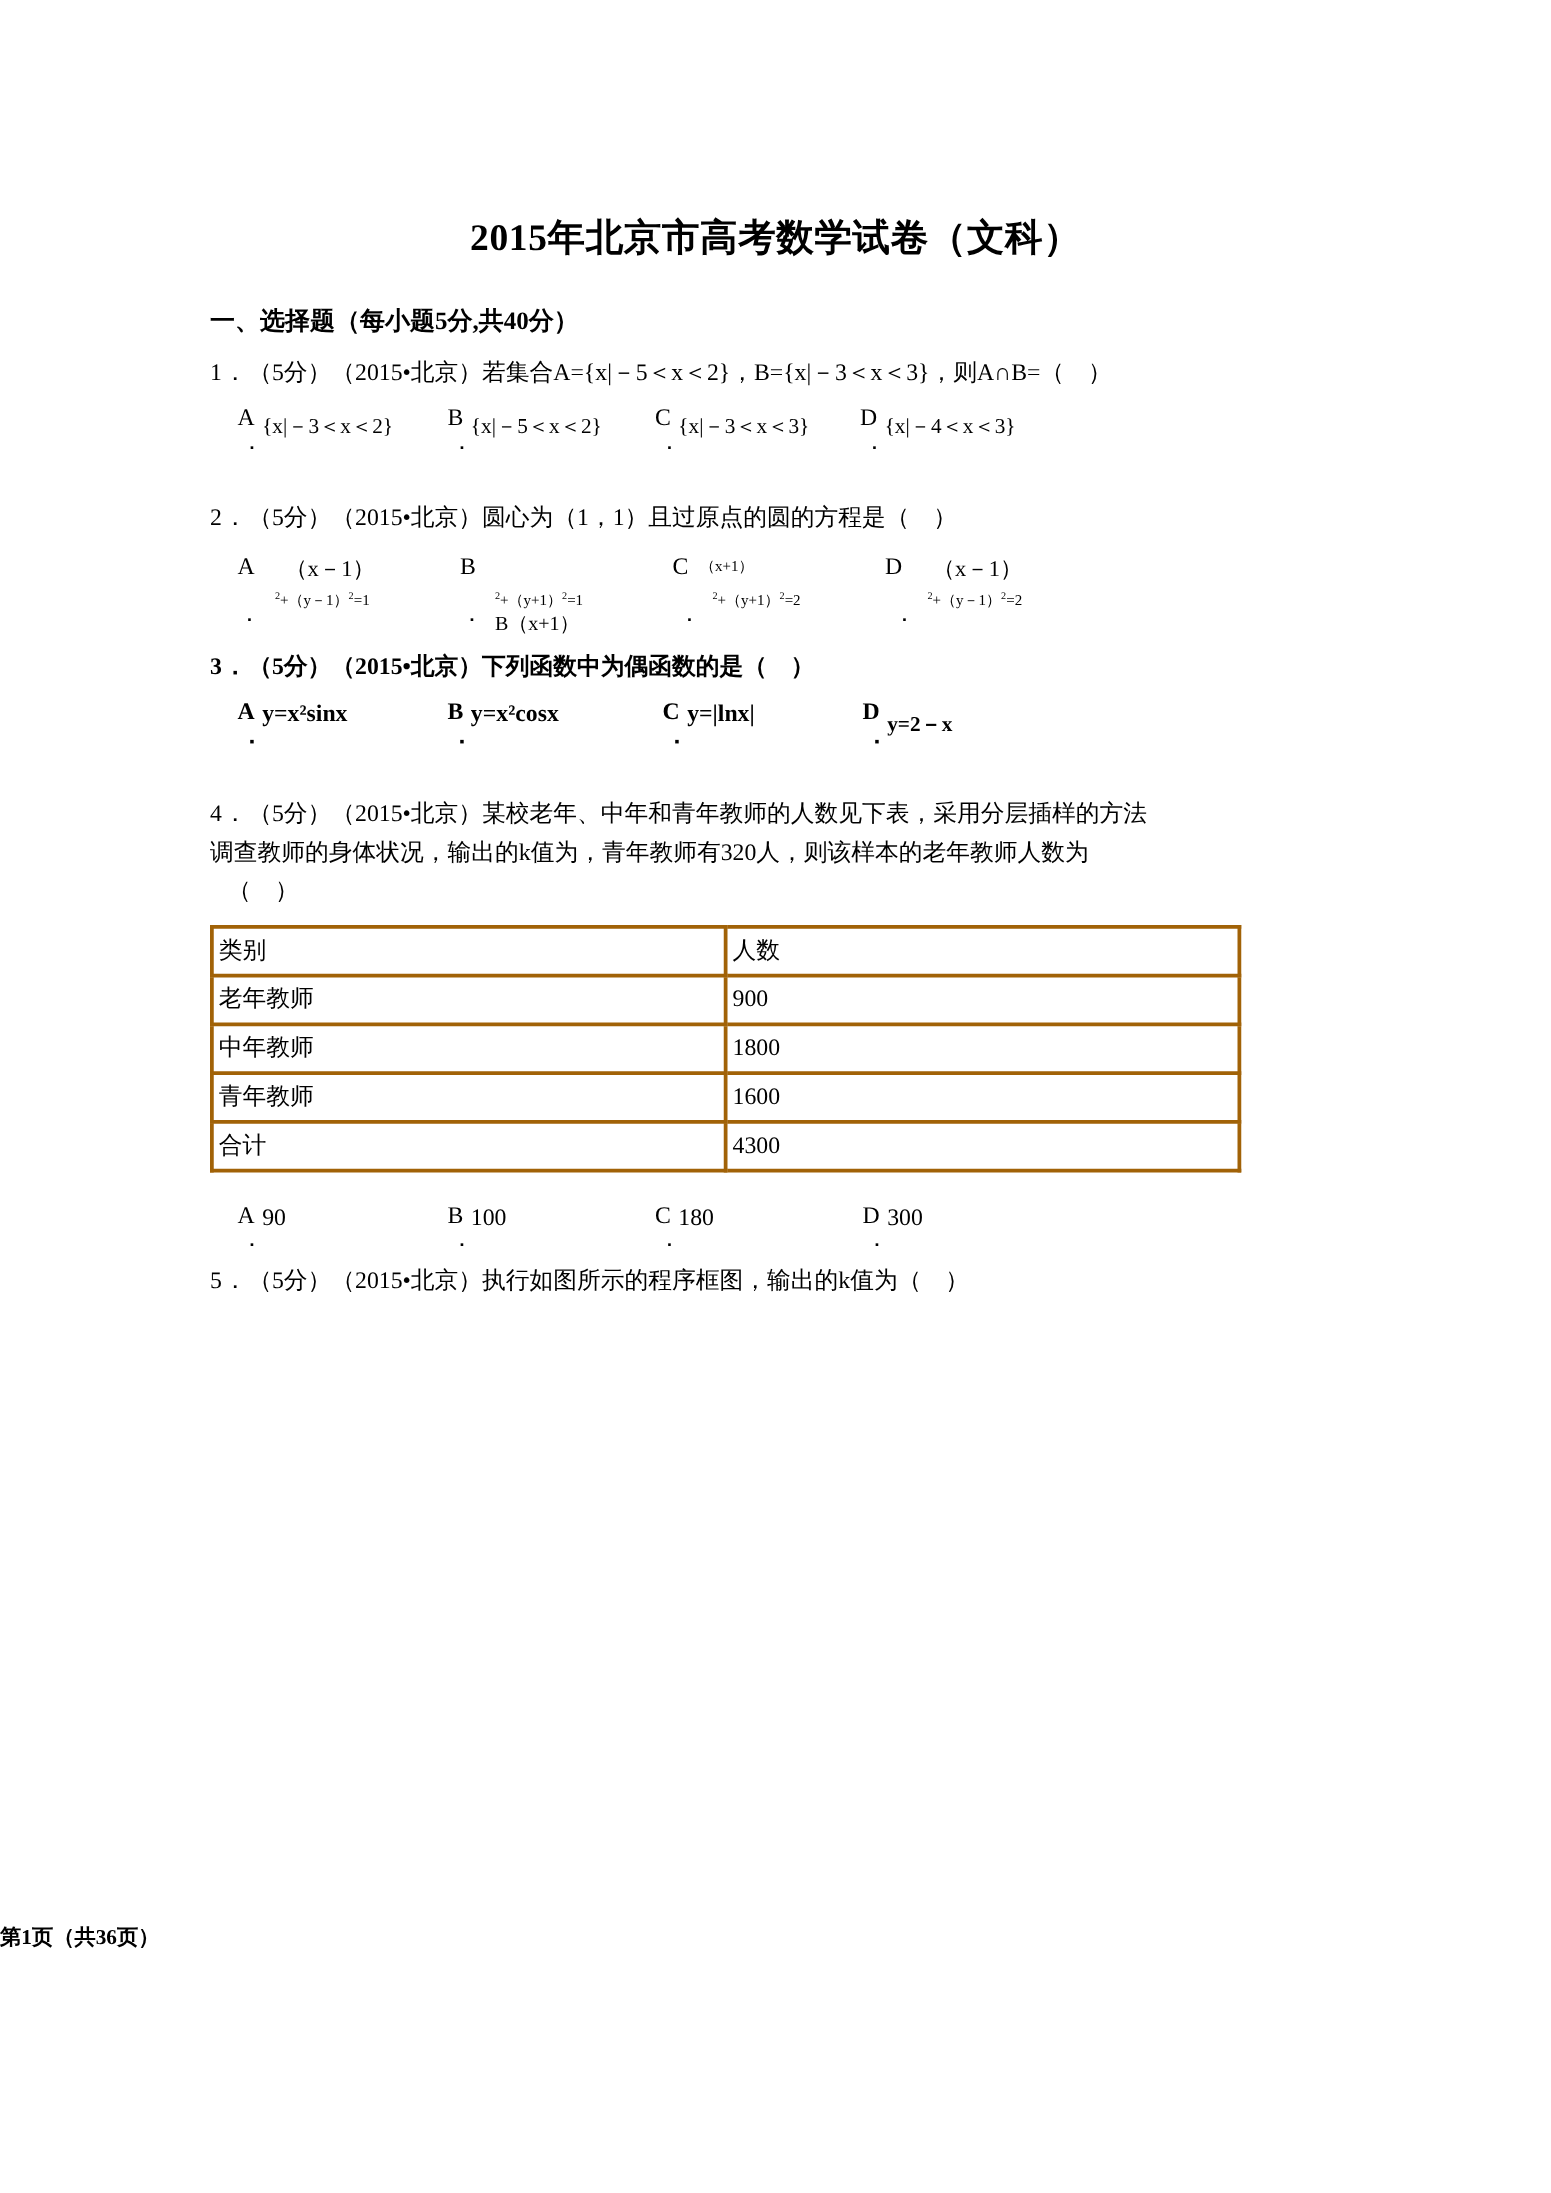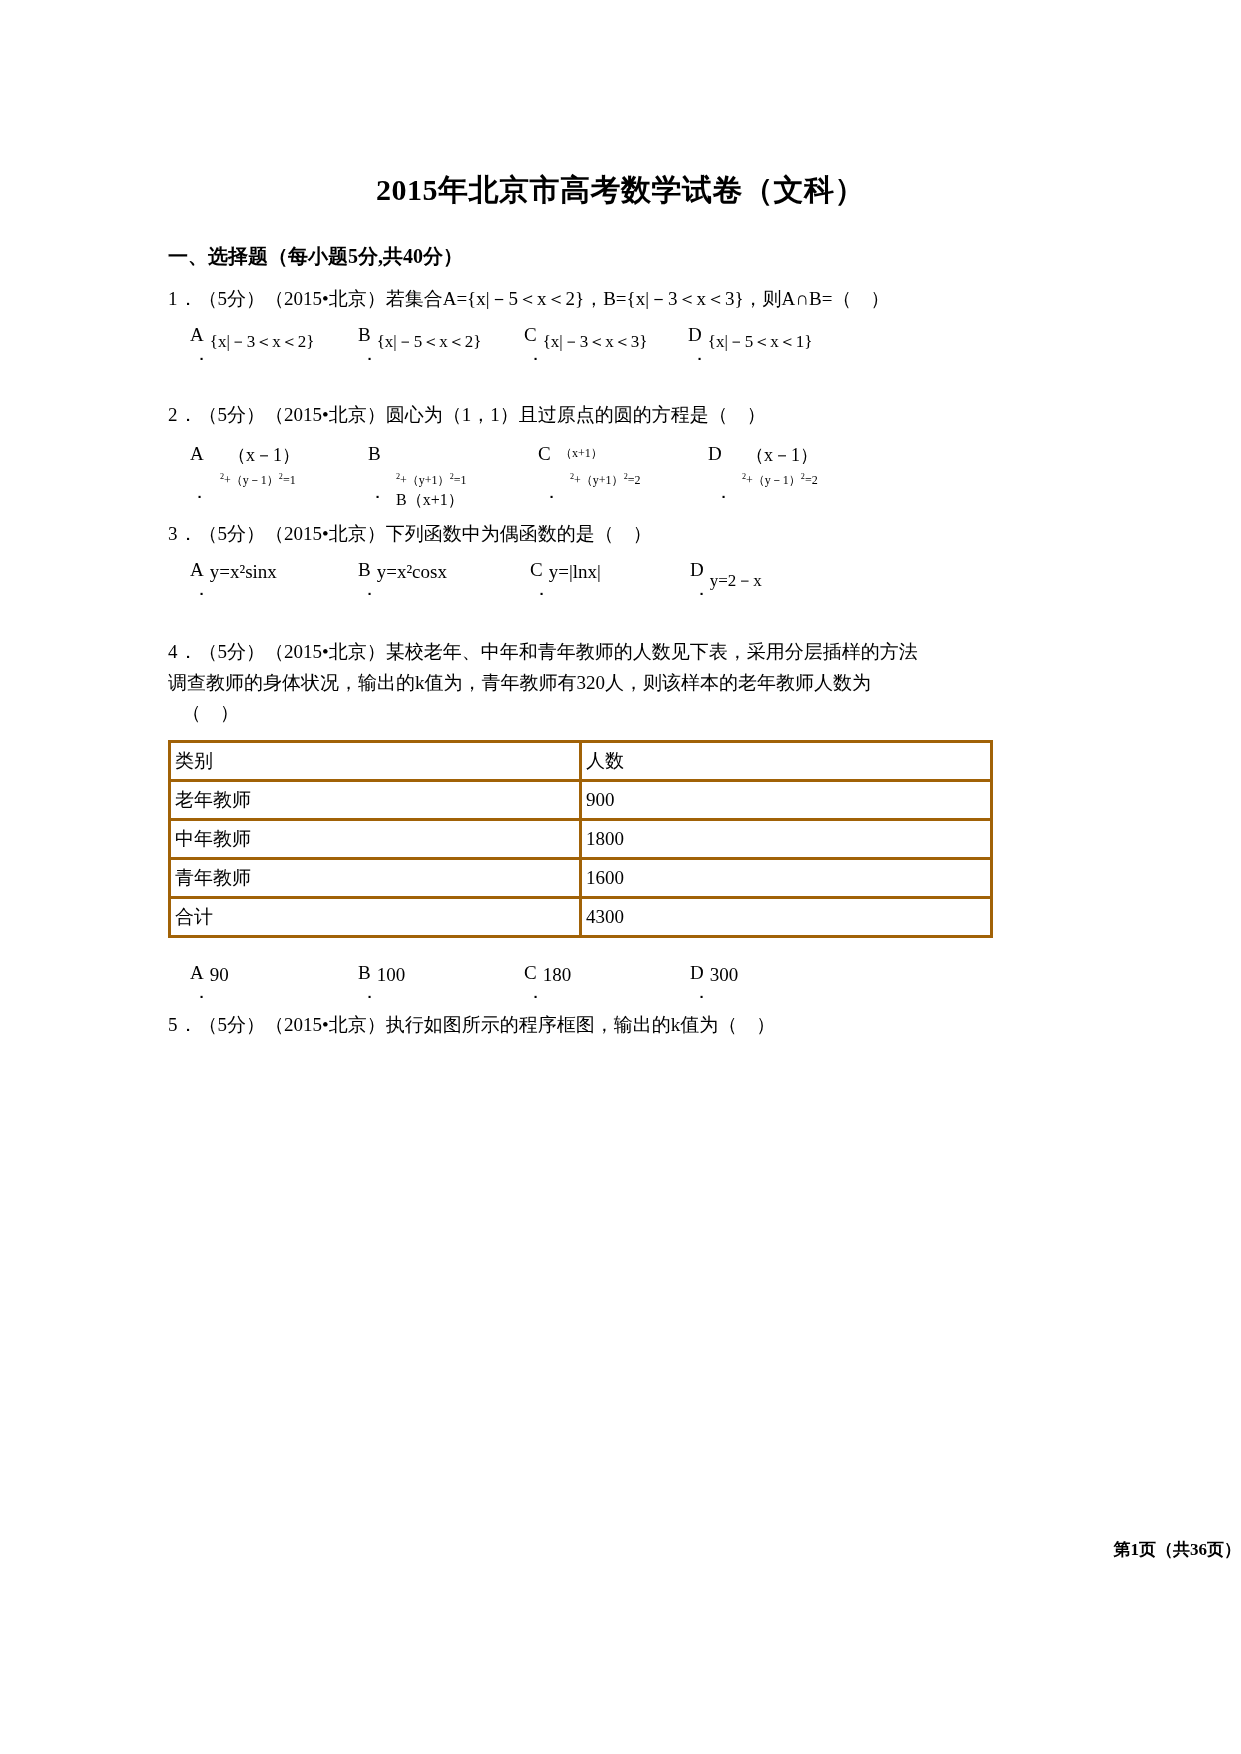--- a/index.html
+++ b/index.html
@@ -133,21 +133,21 @@
   }
   table.data-table td.col1 { width: 400px; }
   table.data-table td.col2 { width: 400px; }
 
   
   .footer {
     position: absolute;
     left: 0;
     top: 1538px;
     width: 1241px;
-    text-align: right;
+    text-align: left;
     font-size: 17px;
   }
   .footer b { font-weight: bold; }
 </style>
 </head>
 <body>
 
 <div class="page">
   <div class="content">
 
@@ -163,21 +163,21 @@
         <span class="opt c1">
           <span class="lbl">A</span><span class="dot">．</span><span class="val">{x|－3＜x＜2}</span>
         </span>
         <span class="opt c2">
           <span class="lbl">B</span><span class="dot">．</span><span class="val">{x|－5＜x＜2}</span>
         </span>
         <span class="opt c3">
           <span class="lbl">C</span><span class="dot">．</span><span class="val">{x|－3＜x＜3}</span>
         </span>
         <span class="opt c4">
-          <span class="lbl">D</span><span class="dot">．</span><span class="val">{x|－5＜x＜1}</span>
+          <span class="lbl">D</span><span class="dot">．</span><span class="val">{x|－4＜x＜3}</span>
         </span>
       </div>
     </div>
 
     <div class="question" style="margin-top:46px;">
       <div class="q-stem">
         <span class="num">2．</span><span>（5分）</span><span>（2015•北京）</span><span>圆心为（1，1）且过原点的圆的方程是（　）</span>
       </div>
 
       <div class="q2-line1">
@@ -202,21 +202,21 @@
         <span class="q2-sub" style="left:228px;"><sup>2</sup><span>+（y+1）</span><sup>2</sup><span>=1</span></span>
 
         <span class="q2-dot" style="left:374px; top:6px;">．</span>
         <span class="q2-sub" style="left:402px;"><sup>2</sup><span>+（y+1）</span><sup>2</sup><span>=2</span></span>
 
         <span class="q2-dot" style="left:546px; top:6px;">．</span>
         <span class="q2-sub" style="left:574px;"><sup>2</sup><span>+（y－1）</span><sup>2</sup><span>=2</span></span>
       </div>
     </div>
 
-    <div class="question" style="">
+    <div class="question" style="font-weight:bold;">
       <div class="q-stem">
         <span class="num">3．</span><span>（5分）</span><span>（2015•北京）</span><span>下列函数中为偶函数的是（　）</span>
       </div>
       <div class="opt-row">
         <span class="opt" style="left:22px;">
           <span class="lbl">A</span><span class="dot">．</span><span class="val-lg">y=x²sinx</span>
         </span>
         <span class="opt" style="left:190px;">
           <span class="lbl">B</span><span class="dot">．</span><span class="val-lg">y=x²cosx</span>
         </span>

